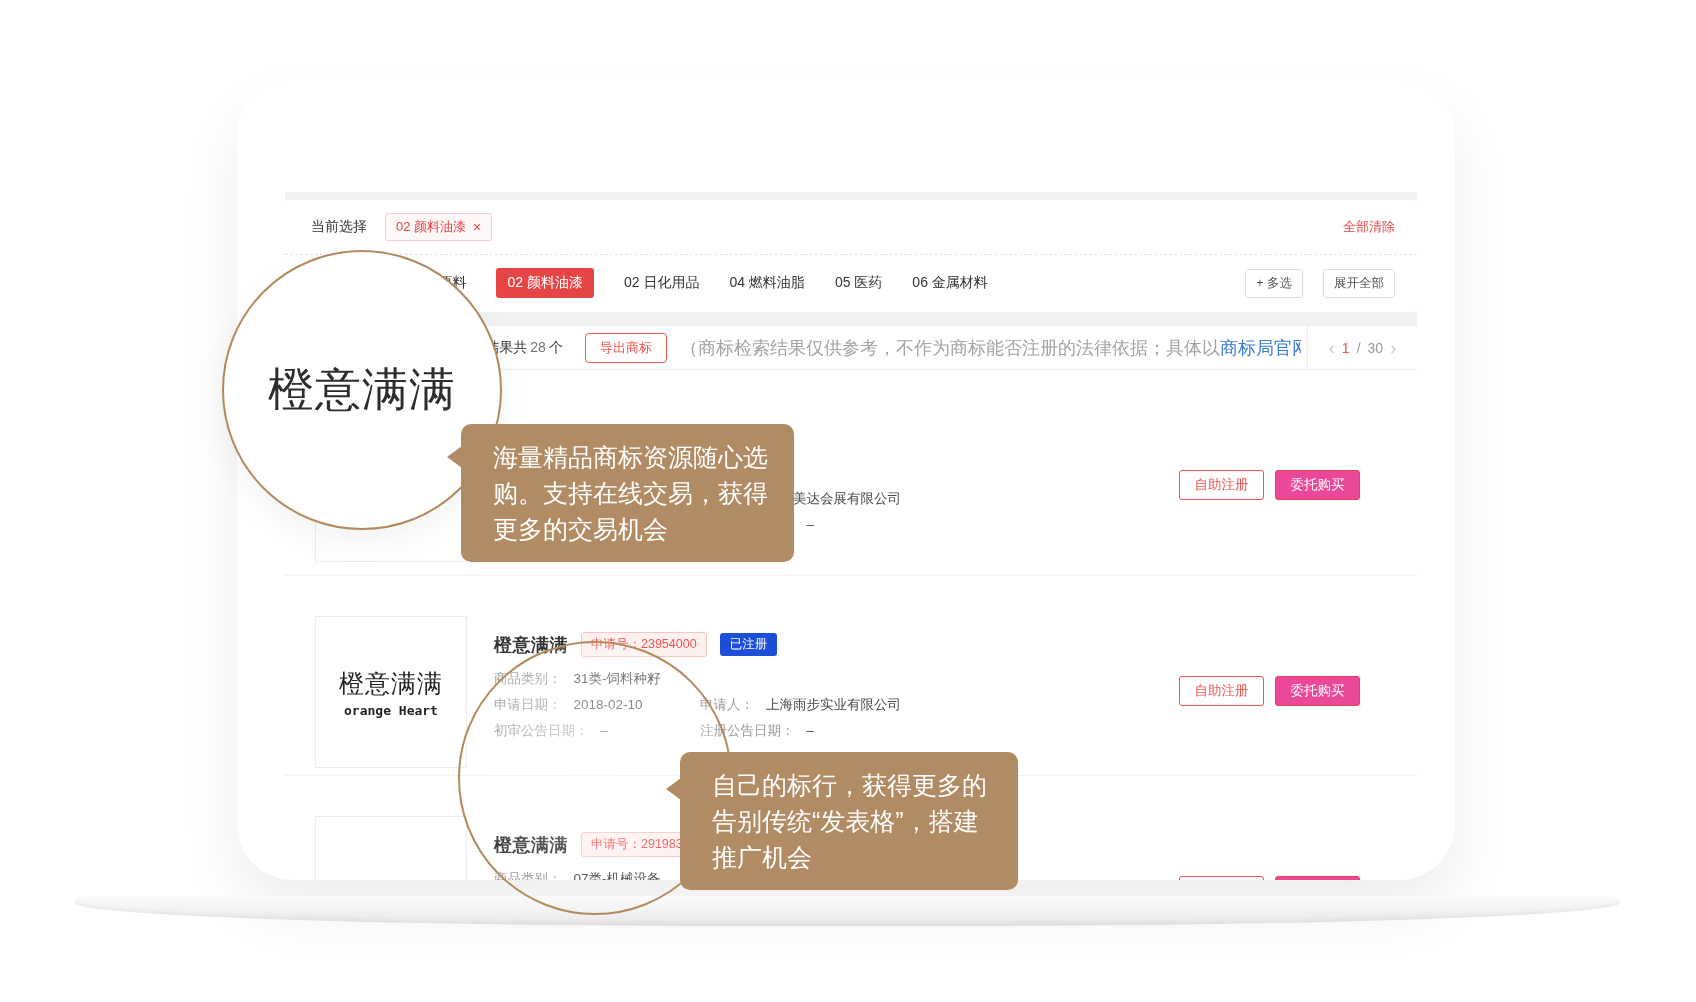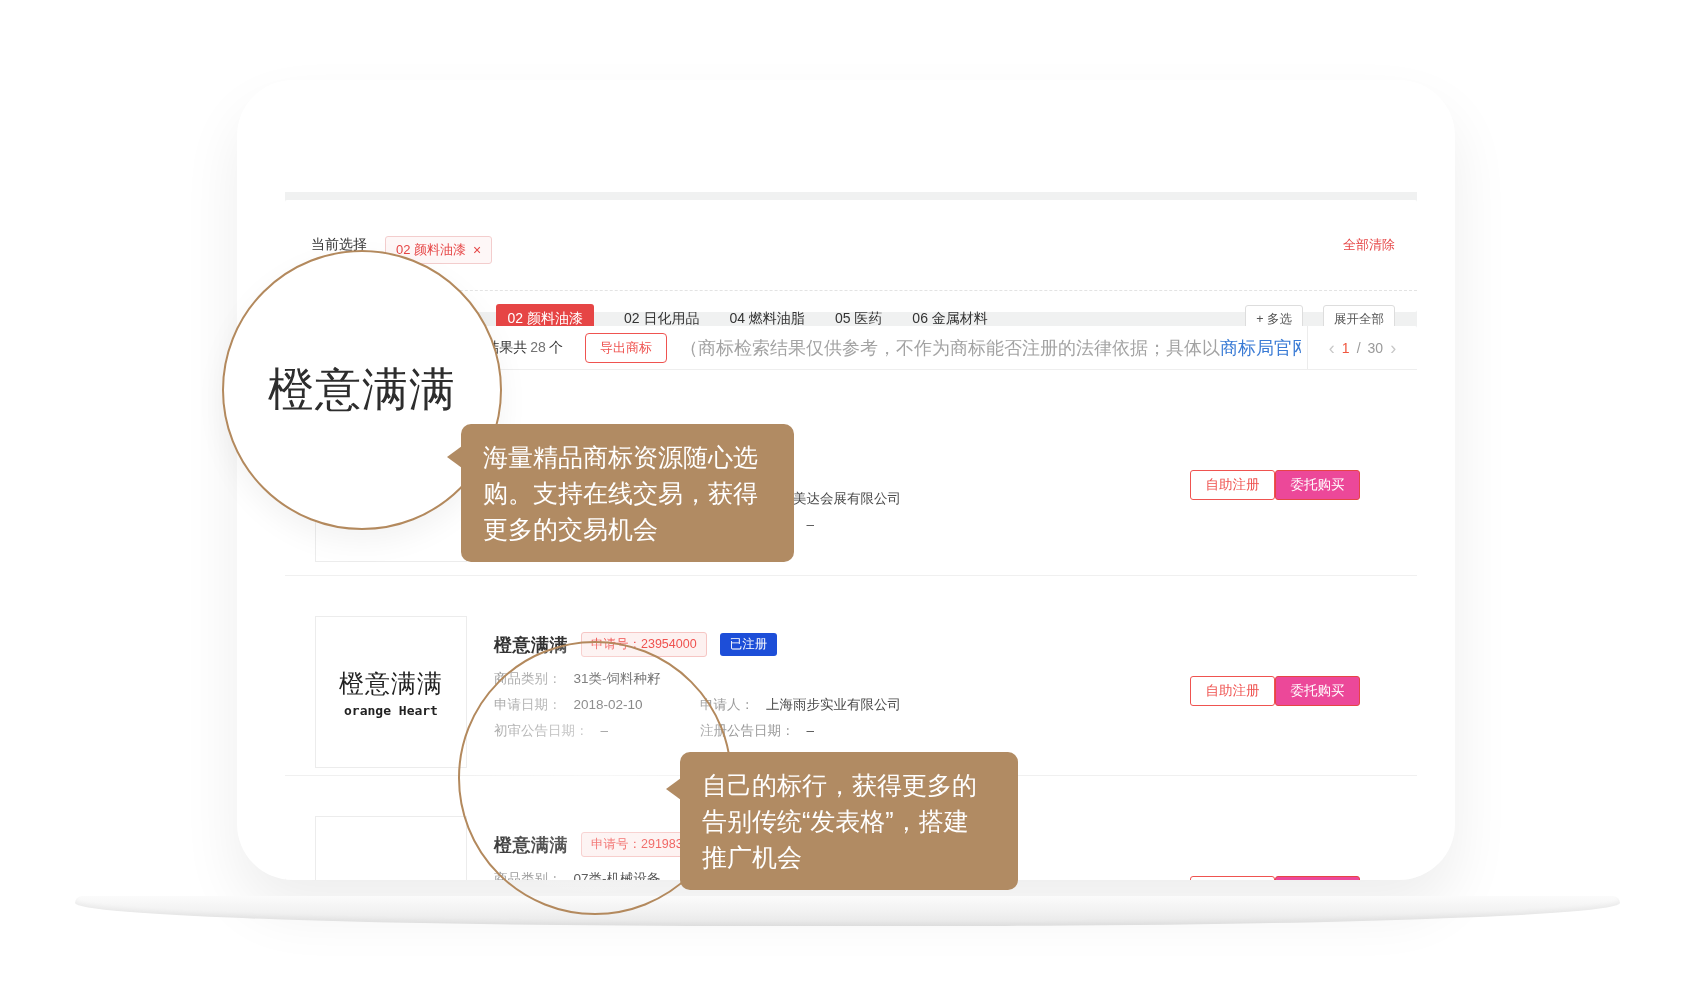--- a/index.html
+++ b/index.html
@@ -11,21 +11,21 @@
   
   .screen {
     position:absolute; left:237px; top:80px; width:1218px; height:800px;
     background:#fff; border-radius:56px; overflow:hidden;
     box-shadow:0 30px 60px rgba(0,0,0,.07);
   }
   .inner { position:absolute; left:48px; right:38px; top:112px; bottom:0; background:#f0f1f1; }
   .card { background:#fff; border-radius:2px; }
   
   .top-card { position:absolute; left:0; top:8px; width:100%; height:112px; }
-  .row-a { height:55px; display:flex; align-items:flex-start; padding:0 22px 0 26px; border-bottom:1px dashed #e3e3e3;margin-top:36px; }
+  .row-a { height:55px; display:flex; align-items:center; padding:0 22px 0 26px; border-bottom:1px dashed #e3e3e3; }
   .cur-label { font-size:14px; color:#333; margin-right:18px; }
   .sel-tag { display:inline-flex; align-items:center; gap:7px; border:1px solid #f3cdcd; background:#fef7f7;
     color:#e64545; font-size:13px; padding:4px 10px; border-radius:3px; }
   .sel-tag .x { font-size:14px; line-height:1; cursor:pointer; }
   .clear-all { margin-left:auto; color:#e64545; font-size:13px; cursor:pointer; }
   .row-b { height:56px; display:flex; align-items:center; padding:0 22px 0 26px; }
   .cat-label { font-size:14px; color:#9b9b9b; margin-right:24px; }
   .cats { display:flex; align-items:center; gap:30px; font-size:14px; color:#333; }
   .cat { cursor:pointer; white-space:nowrap; }
   .cat.active { background:#e64545; color:#fff; padding:6px 11px; border-radius:3px; }
@@ -56,33 +56,33 @@
   .details { position:absolute; left:209px; top:56px; }
   .title-line { display:flex; align-items:center; gap:13px; margin-bottom:12px; }
   .row-title { font-size:18px; font-weight:bold; color:#333; letter-spacing:.5px; }
   .appno { border:1px solid #f6c6c4; background:#fdf1f0; color:#ef5350; font-size:12.5px; padding:3px 9px; border-radius:3px; white-space:nowrap; }
   .badge { font-size:12.5px; color:#fff; padding:3px 10px; border-radius:3px; white-space:nowrap; }
   .badge.red { background:#f0504a; } .badge.gray { background:#1d4ed8; }
   .info-line { display:flex; margin-bottom:6px; font-size:13.5px; line-height:20px; }
   .c1 { width:206px; display:flex; } .c2 { display:flex; }
   .lbl { color:#9b9b9b; margin-right:12px; white-space:nowrap; }
   .val { color:#4a4a4a; white-space:nowrap; }
-  .row-actions { position:absolute; right:57px; top:100px; display:flex; }
+  .row-actions { position:absolute; right:57px; top:100px; display:flex; gap:11px; }
   .btn { width:85px; height:30px; border-radius:3px; font-size:13.5px; display:flex; align-items:center; justify-content:center; cursor:pointer; }
   .btn.outline { border:1px solid #ef5350; color:#ef5350; background:#fff; }
   .btn.fill { background:#ec4899; color:#fff; border:1px solid #e64545; }
   
   .lens1 { position:absolute; left:222px; top:250px; width:280px; height:280px; border-radius:50%;
     background:#fff; border:2px solid #b3895d; z-index:5; display:flex; align-items:center; justify-content:center;
     box-shadow:0 12px 30px rgba(0,0,0,.05); }
   .lens1 .lens-text { font-size:46px; color:#2d2d2d; letter-spacing:1px; white-space:nowrap; }
   .lens2 { position:absolute; left:458px; top:641px; width:274px; height:274px; border-radius:50%;
     border:2px solid #b3895d; z-index:5;
     background:radial-gradient(circle at 50% 40%, rgba(255,255,255,.55), rgba(255,255,255,0) 72%); }
-  .tip { position:absolute; background:#b18b63; color:#fff; border-radius:10px; padding:15px 22px;
+  .tip { position:absolute; background:#b18b63; color:#fff; border-radius:10px; padding:15px 32px;
     font-size:25px; line-height:36px; z-index:6; }
   .tip div { white-space:nowrap; }
   .tip::before { content:""; position:absolute; left:-14px; border:11px solid transparent;
     border-right:15px solid #b18b63; border-left:0; }
   .tip1 { left:461px; top:424px; width:333px; } .tip1::before { top:22px; }
   .tip2 { left:680px; top:752px; width:338px; } .tip2::before { top:26px; }
   
   .base { position:absolute; left:75px; top:896px; width:1545px; height:30px;
     background:linear-gradient(180deg,#fbfbfb 0%,#f1f1f1 55%,#e6e6e6 100%);
     border-radius:8px 8px 50% 50% / 8px 8px 26px 26px;

